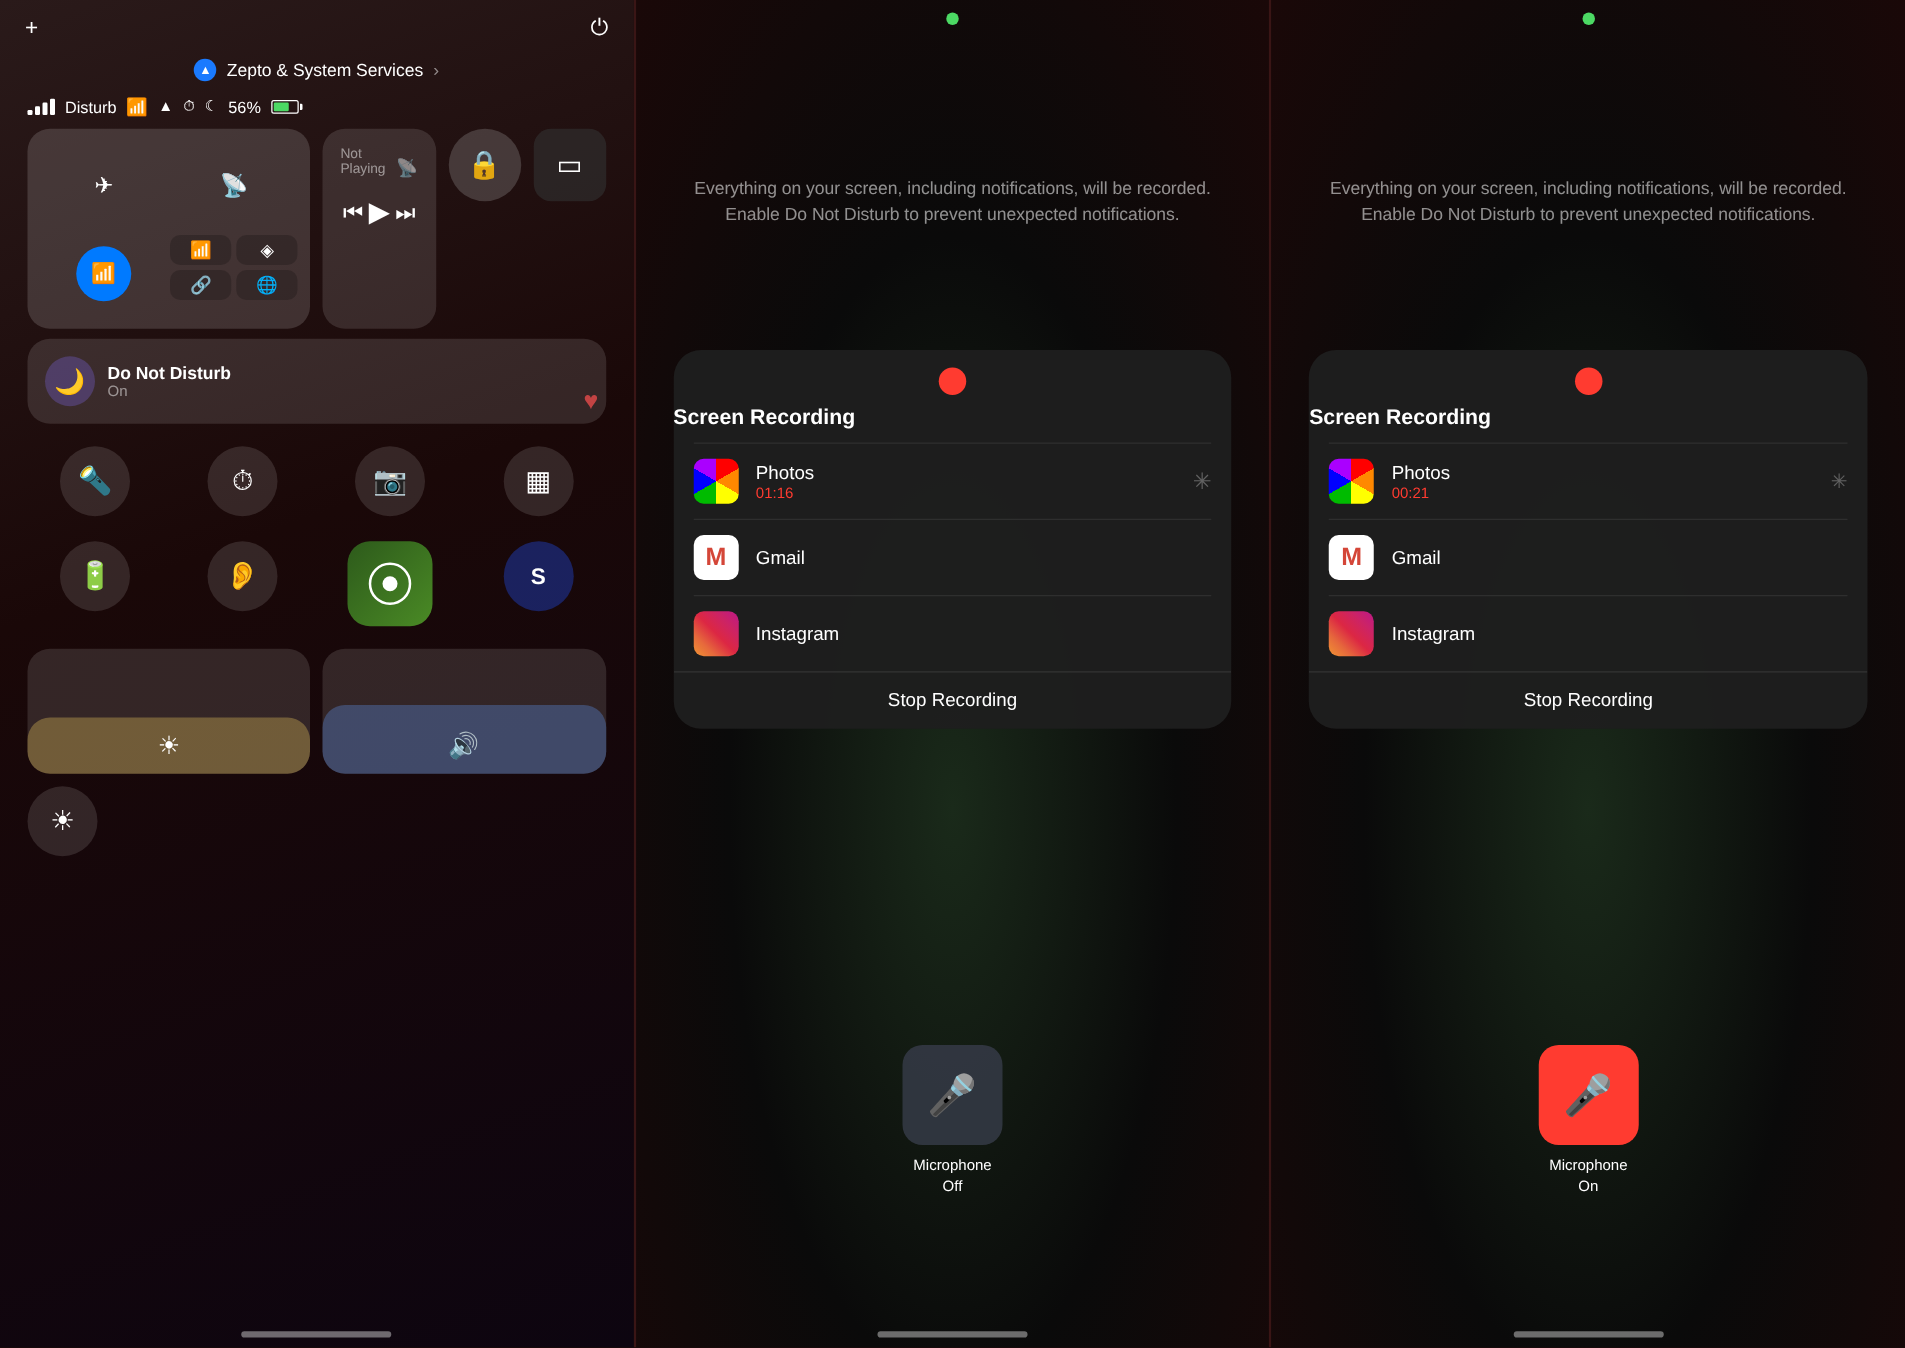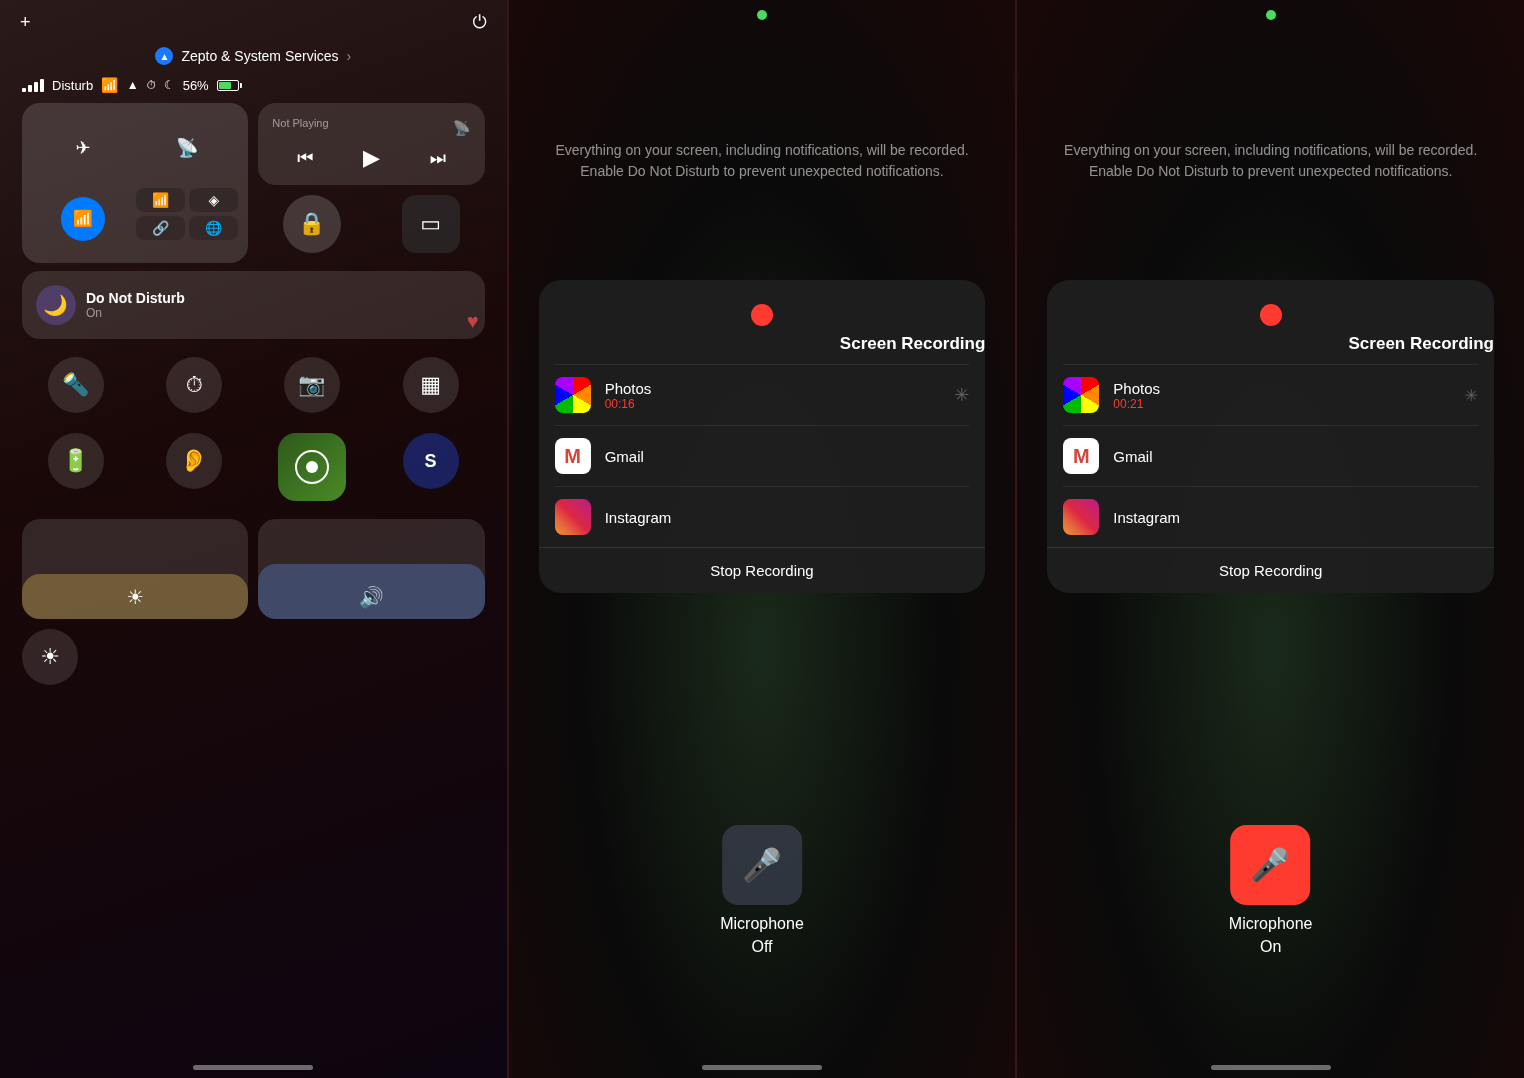--- a/index.html
+++ b/index.html
@@ -227,22 +227,22 @@
       position: absolute;
       top: 280px;
       left: 30px;
       right: 30px;
       background: rgba(30,30,30,0.96);
       border-radius: 22px;
       overflow: hidden;
     }
 
     .sr-modal-header {
-      text-align: right;
-      padding: 24px 0 10px;
+      text-align: left;
+      padding: 14px 0 10px;
       position: relative;
     }
     .sr-red-dot {
       width: 22px;
       height: 22px;
       border-radius: 50%;
       background: #ff3b30;
       margin: 0 auto 8px;
     }
     .sr-modal-title {
@@ -299,21 +299,21 @@
     }
     .mic-btn-on {
       background: #ff3b30;
     }
     .mic-icon {
       font-size: 32px;
       color: #fff;
     }
     .mic-label {
       color: #fff;
-      font-size: 16px;
+      font-size: 12px;
       font-weight: 500;
       line-height: 1.4;
     }
 
     
     .photos-icon {
       width: 36px;
       height: 36px;
       border-radius: 8px;
       background: conic-gradient(
@@ -484,21 +484,21 @@
       <div style="display:flex;flex-direction:column;align-items:center;gap:2px;margin-top:4px;">
         <div style="display:grid;grid-template-columns:1fr 1fr;gap:4px;width:100%;">
           <div style="display:flex;align-items:center;justify-content:center;font-size:14px;color:#4cd964;background:rgba(0,0,0,0.2);border-radius:8px;padding:4px;">📶</div>
           <div style="display:flex;align-items:center;justify-content:center;font-size:14px;color:#fff;background:rgba(0,0,0,0.2);border-radius:8px;padding:4px;">◈</div>
           <div style="display:flex;align-items:center;justify-content:center;font-size:14px;color:#fff;background:rgba(0,0,0,0.2);border-radius:8px;padding:4px;">🔗</div>
           <div style="display:flex;align-items:center;justify-content:center;font-size:14px;color:#fff;background:rgba(0,0,0,0.2);border-radius:8px;padding:4px;">🌐</div>
         </div>
       </div>
     </div>
 
-    <div style="display:flex;flex-direction:column;gap:10px;">
+    <div style="display:flex;flex-direction:row;gap:10px;">
       <div class="media-block">
         <div style="display:flex;justify-content:space-between;align-items:center;margin-bottom:6px;">
           <span class="media-label">Not Playing</span>
           <span style="color:rgba(255,255,255,0.5);font-size:14px;cursor:pointer;">📡</span>
         </div>
         <div class="media-controls">
           <button class="media-btn" style="background:none;border:none;color:#fff;font-size:18px;cursor:pointer;">⏮</button>
           <button class="media-btn" style="background:none;border:none;color:#fff;font-size:22px;cursor:pointer;">▶</button>
           <button class="media-btn" style="background:none;border:none;color:#fff;font-size:18px;cursor:pointer;">⏭</button>
         </div>
@@ -575,21 +575,21 @@
       <div class="sr-red-dot"></div>
       <div class="sr-modal-title">Screen Recording</div>
     </div>
 
     <div class="sr-app-list">
 
       <div class="sr-app-item">
         <div class="photos-icon"></div>
         <div>
           <div style="color:#fff;font-size:15px;">Photos</div>
-          <div style="color:#ff3b30;font-size:12px;">00:16</div>
+          <div style="color:#ff3b30;font-size:12px;">01:16</div>
         </div>
         <div class="sr-spinner">✳</div>
       </div>
 
       <div class="sr-app-item">
         <div class="gmail-icon">M</div>
         <div style="color:#fff;font-size:15px;">Gmail</div>
       </div>
 
       <div class="sr-app-item">

